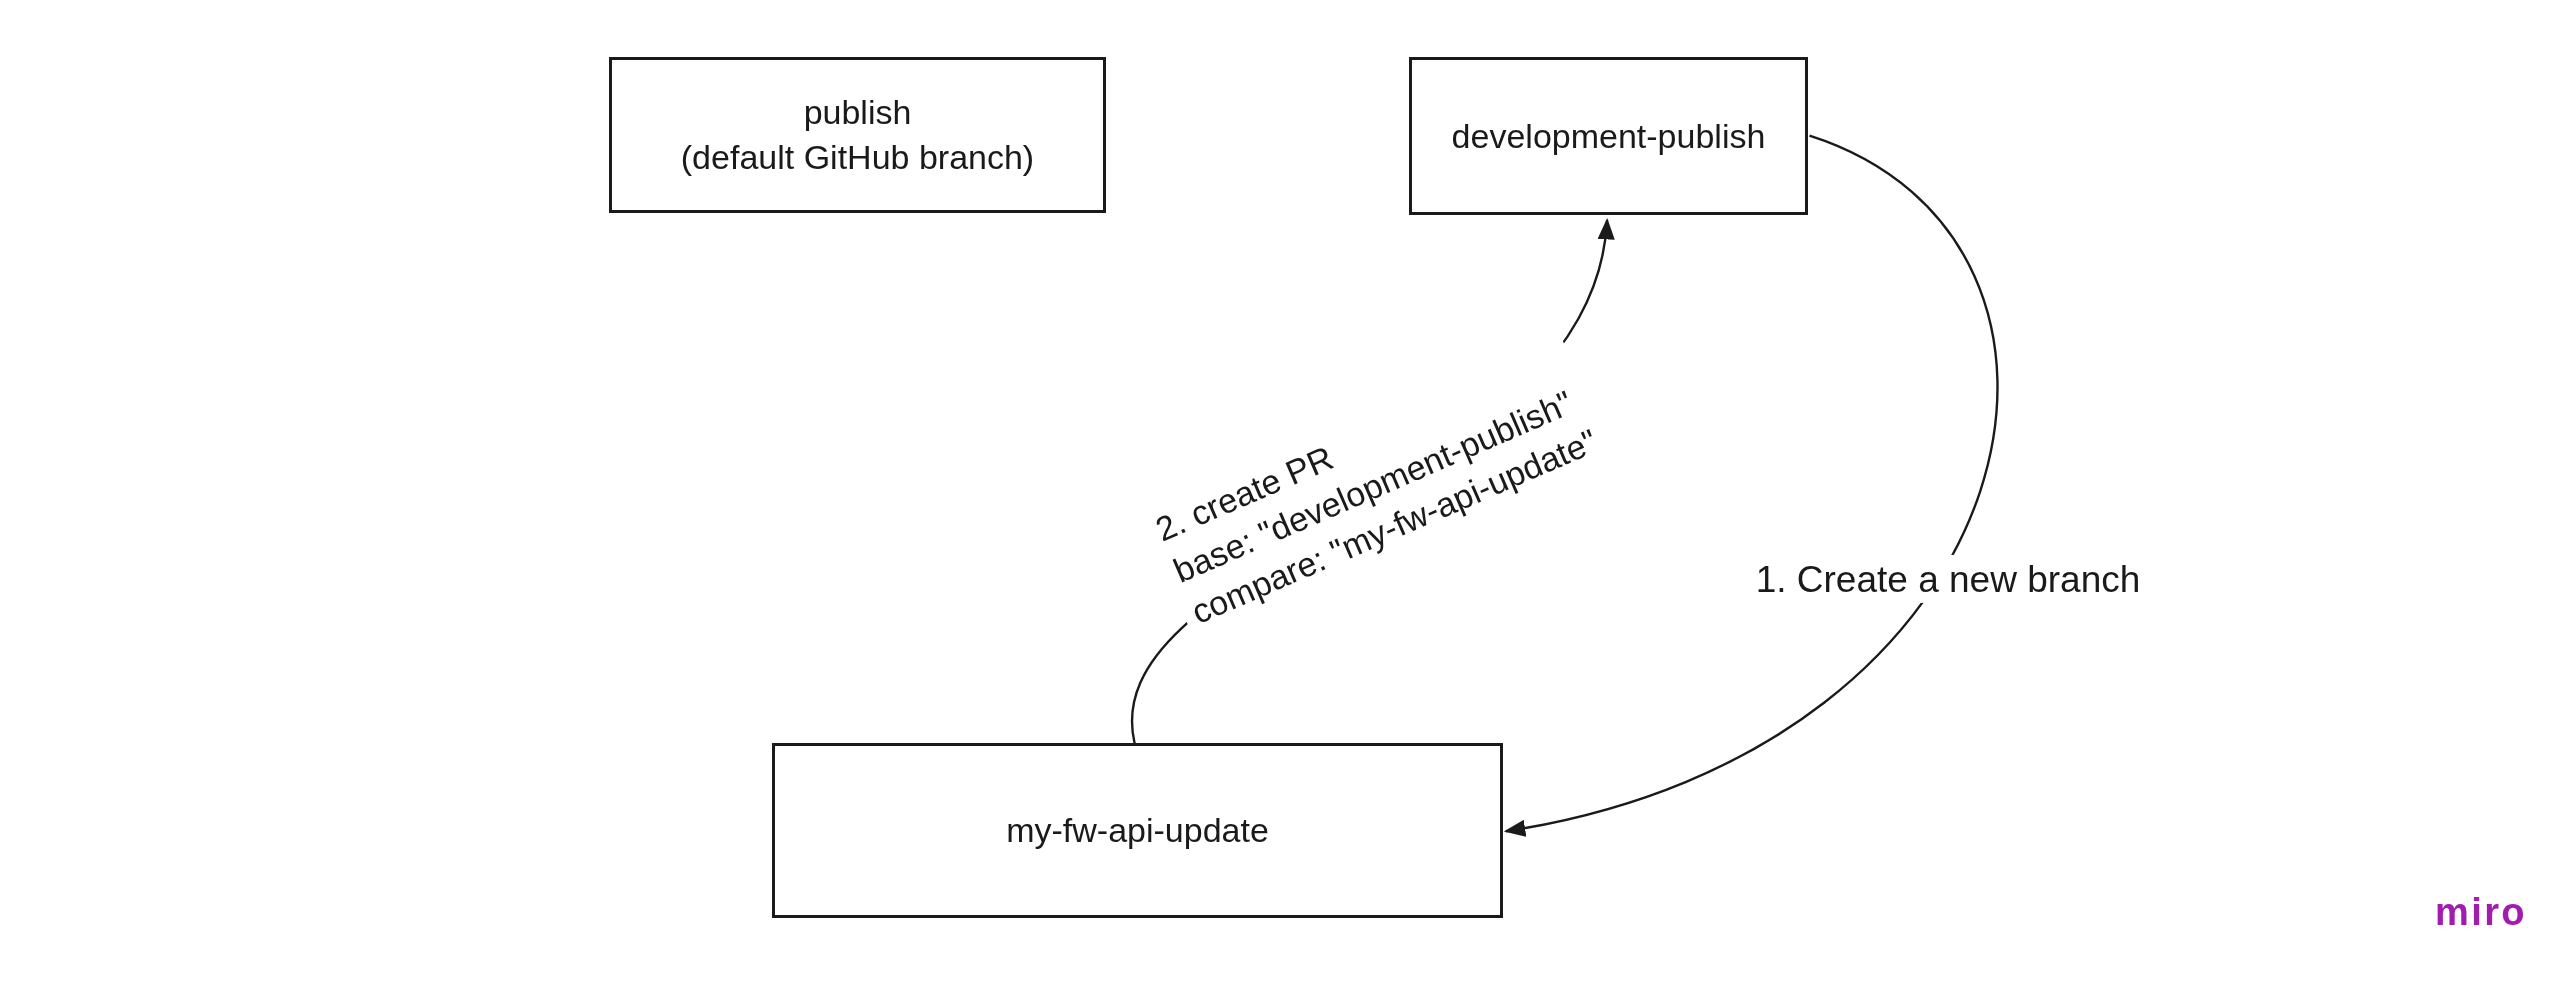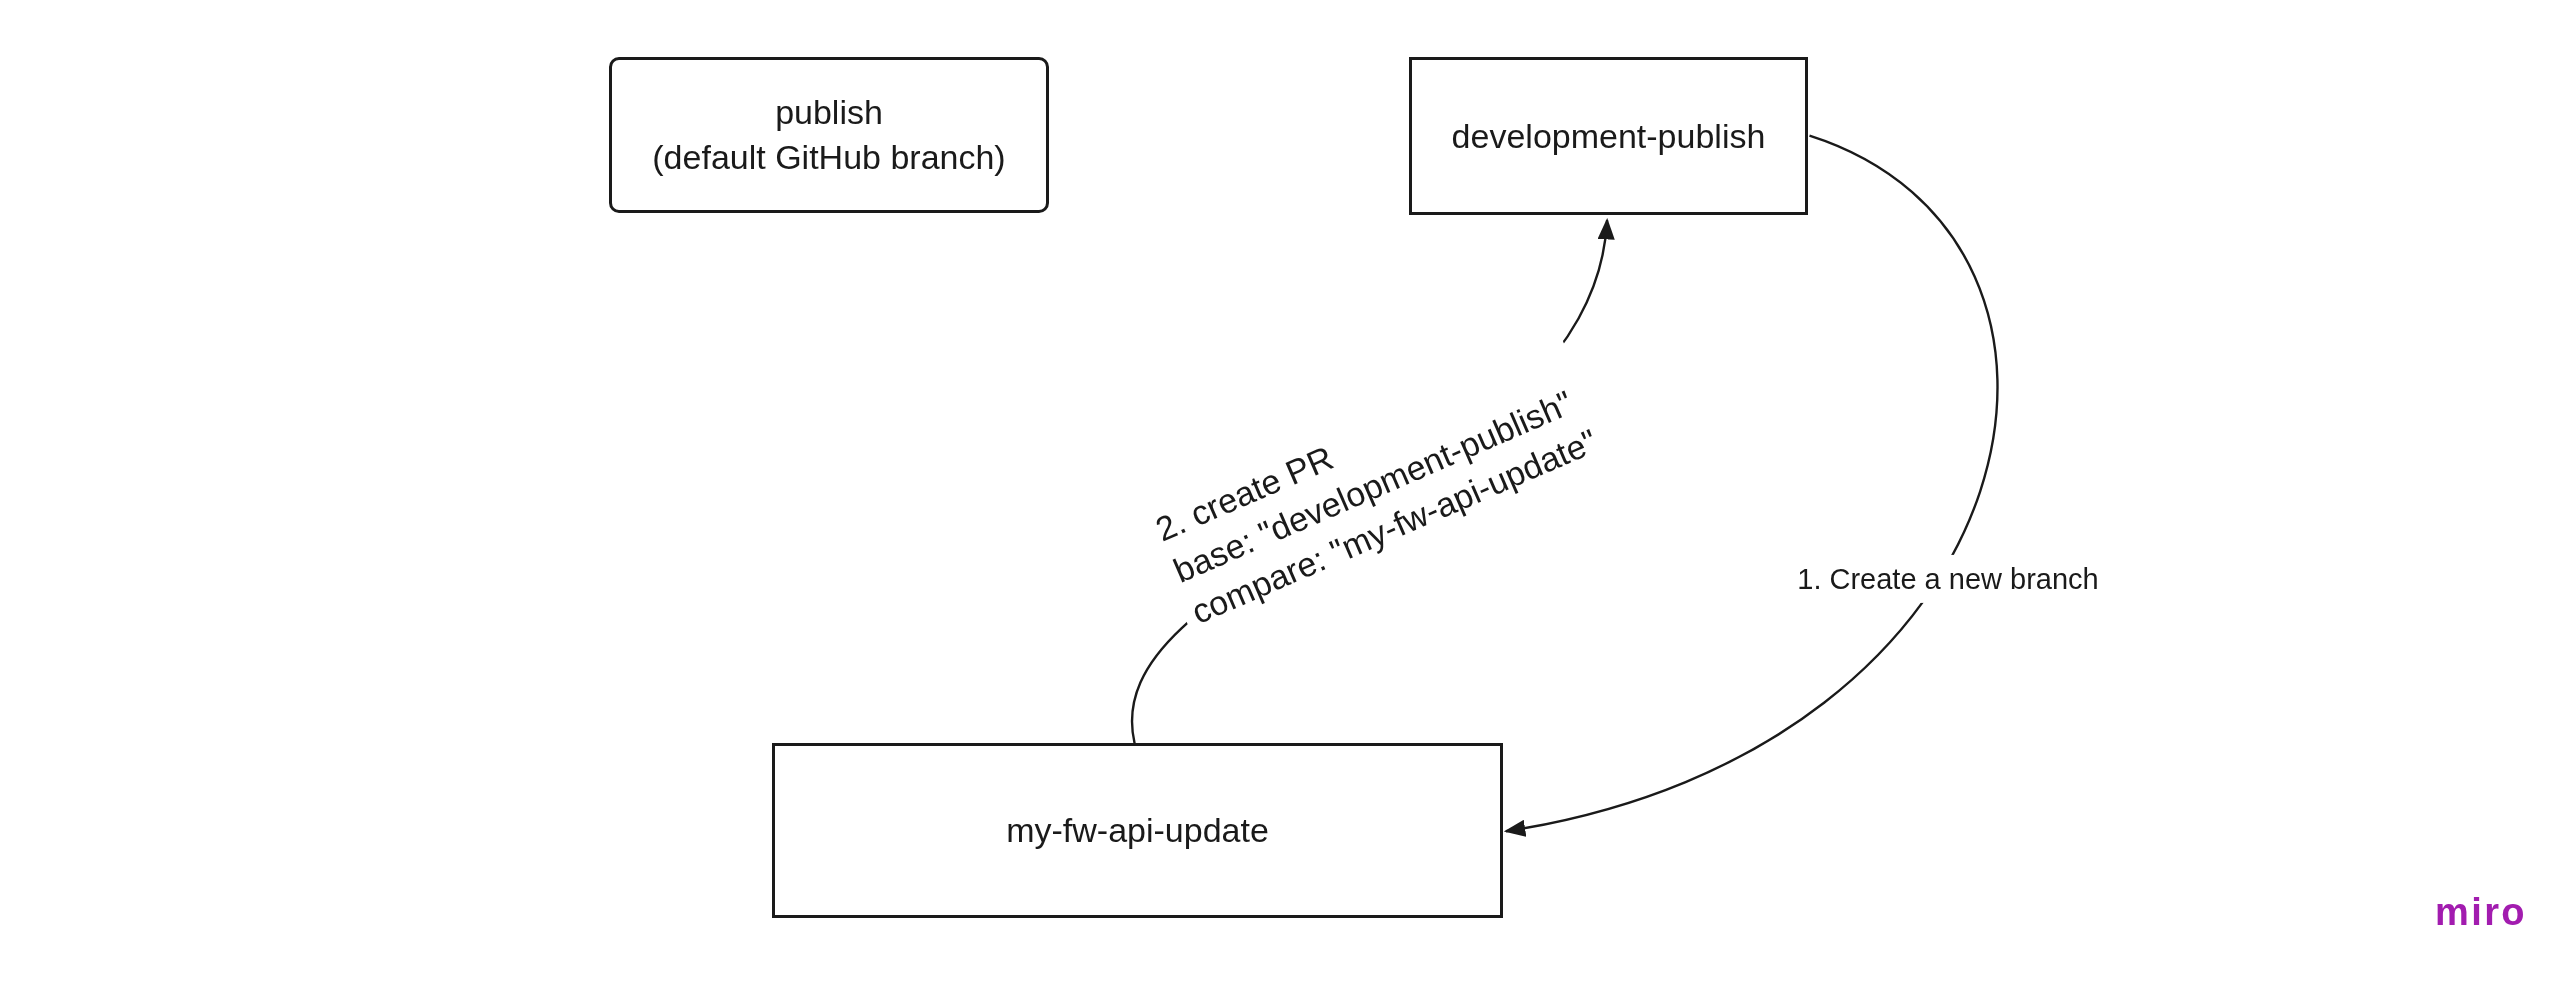--- a/index.html
+++ b/index.html
@@ -34,28 +34,28 @@
     border: 3.2px solid #1a1a1a;
     background: #ffffff;
     display: flex;
     align-items: center;
     justify-content: center;
     text-align: center;
     font-size: 34px;
     line-height: 45px;
     white-space: pre-line;
   }
-  .node-publish            { left: 609px;  top: 57px;  width: 440px; height: 156px; border-radius: 10px; }
+  .node-publish            { left: 609px;  top: 57px;  width: 497px; height: 156px; }
   .node-development-publish{ left: 1409px; top: 57px;  width: 399px; height: 158px; }
   .node-my-fw-api-update   { left: 772px;  top: 743px; width: 731px; height: 175px; }
 
   .connector-label {
     position: absolute;
     background: #ffffff;
-    font-size: 29px;
+    font-size: 37px;
     line-height: 45px;
     white-space: pre;
   }
   .label-create-branch {
     left: 1948px;
     top: 579px;
     transform: translate(-50%, -50%);
     padding: 1.6px 9.6px;
   }
   .label-create-pr {

